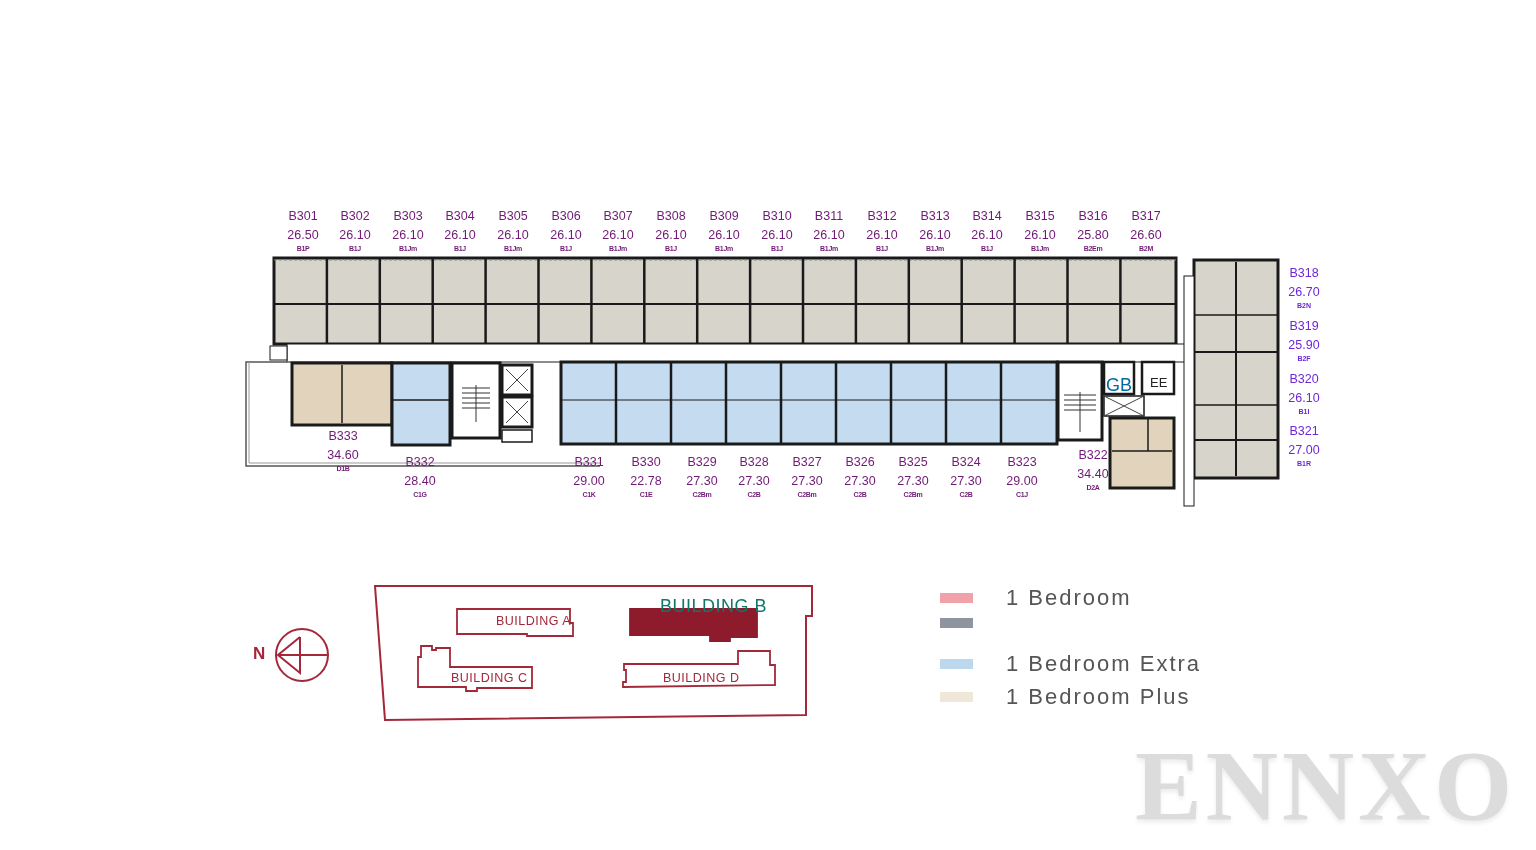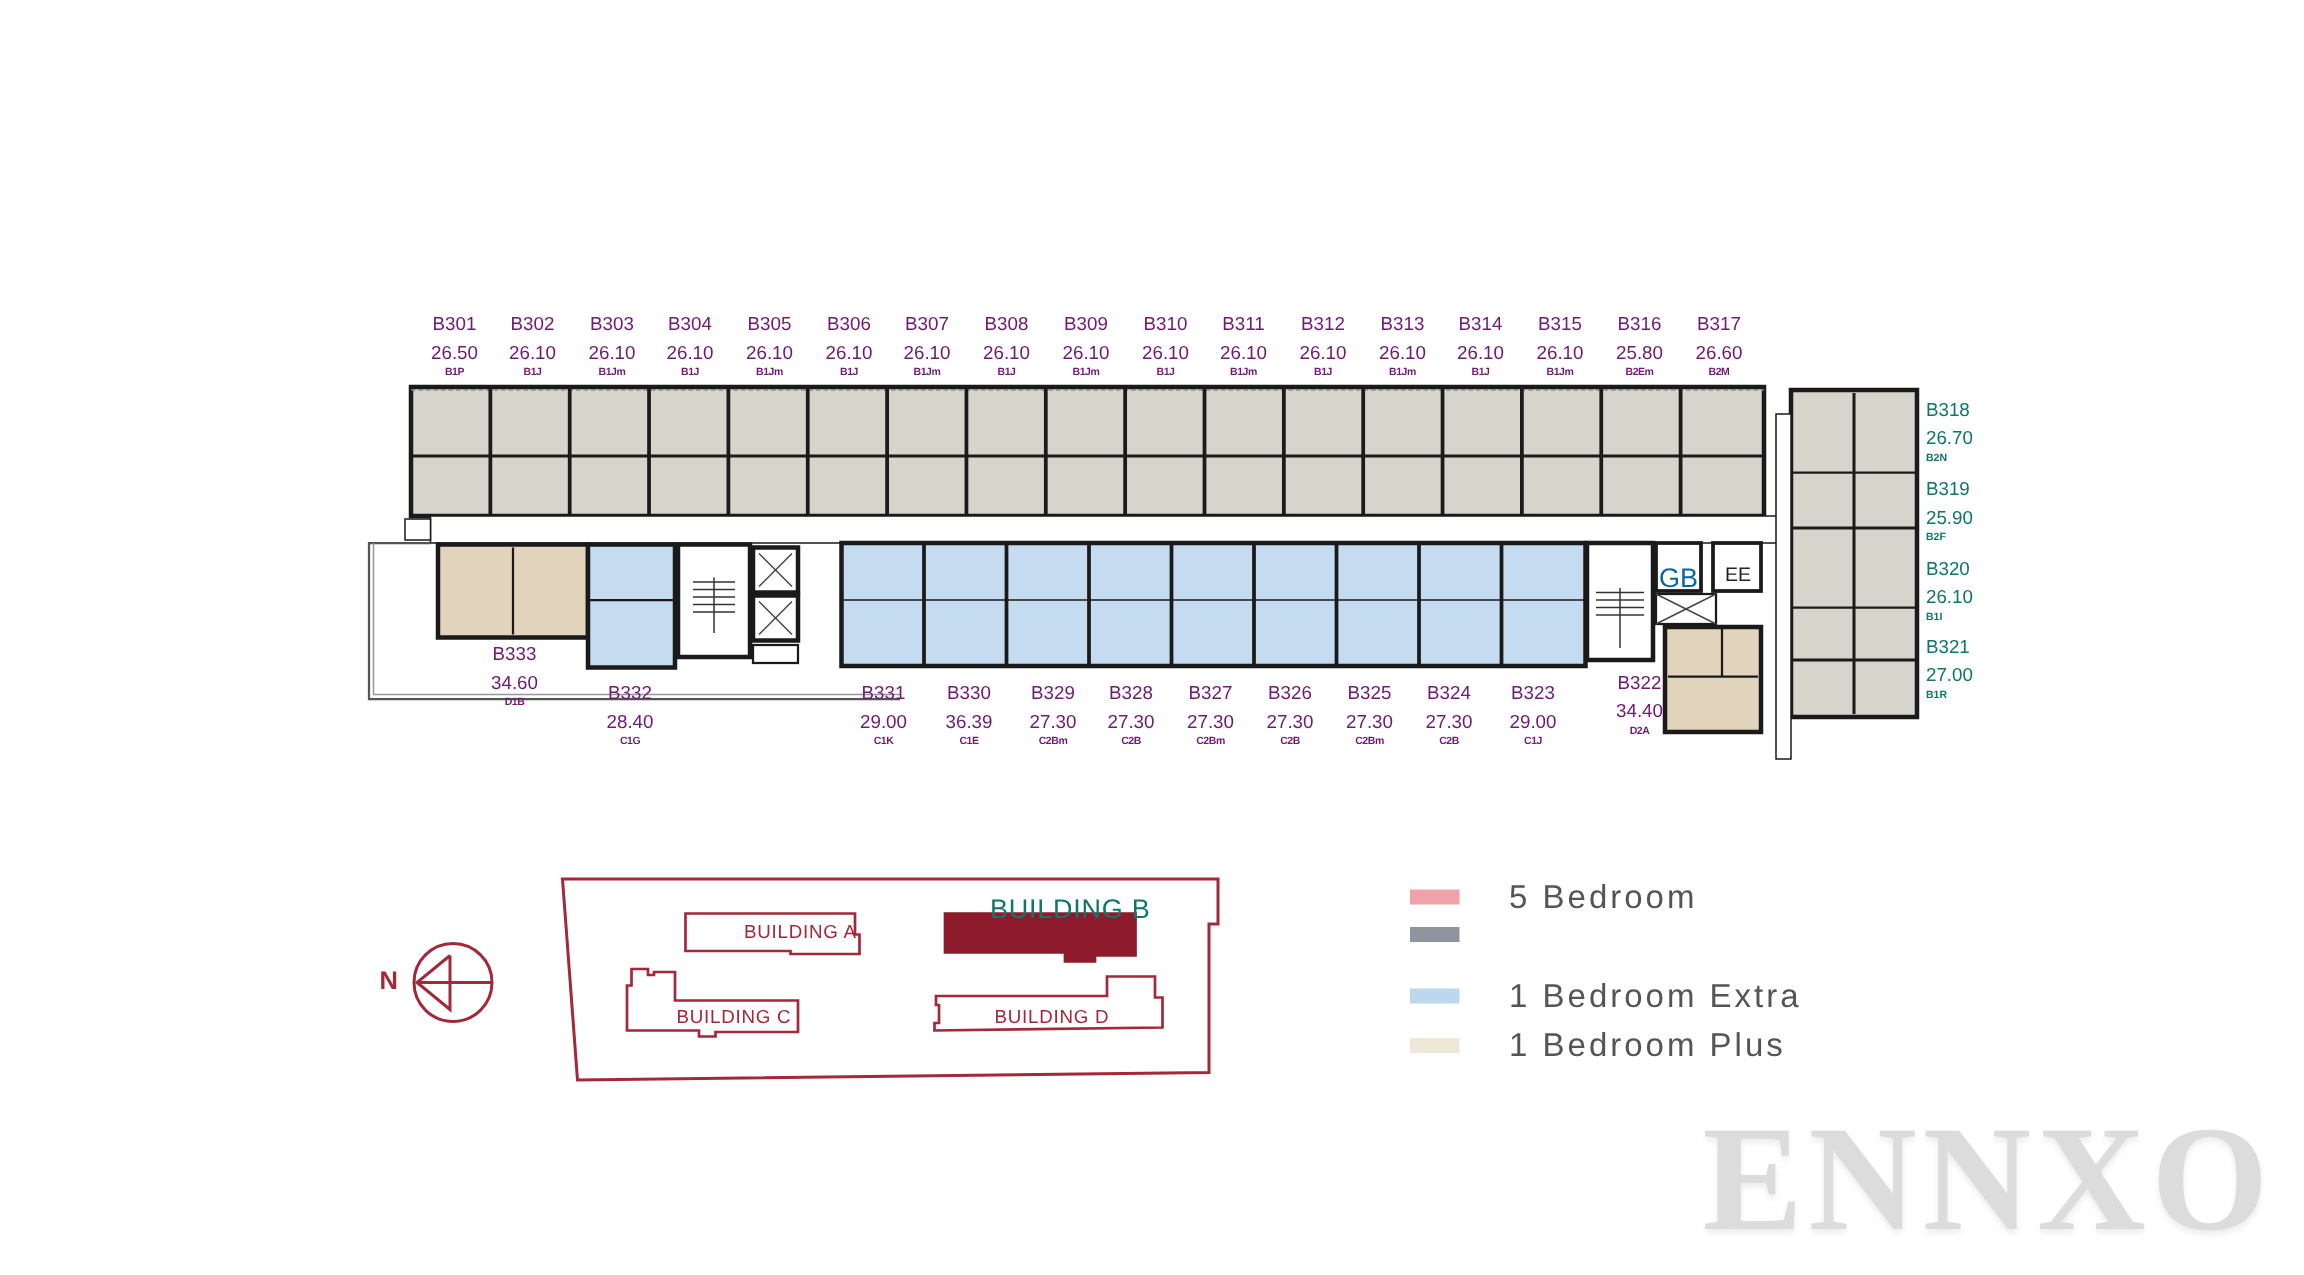--- a/index.html
+++ b/index.html
@@ -5,21 +5,21 @@
   html, body { margin: 0; padding: 0; }
   body {
     width: 1536px; height: 850px; background: #ffffff; position: relative; overflow: hidden;
     font-family: "Liberation Sans", sans-serif; color: #333;
   }
   .abs { position: absolute; }
   .unit-label { position: absolute; text-align: center; width: 52px; color: #701a75; line-height: 1; }
   .unit-label .code { font-size: 12.5px; display: block; height: 19px; }
   .unit-label .area { font-size: 12.5px; display: block; height: 16px; }
   .unit-label .type { font-size: 7px; font-weight: bold; display: block; letter-spacing: -0.3px; }
-  .side-label { position: absolute; text-align: left; width: 40px; color: #0f766e; line-height: 1; }
+  .side-label { position: absolute; text-align: center; width: 40px; color: #6d28d9; line-height: 1; }
   .side-label .code { font-size: 12.5px; display: block; height: 19px; }
   .side-label .area { font-size: 12.5px; display: block; height: 16px; }
   .side-label .type { font-size: 7px; font-weight: bold; display: block; }
   .legend-row { position: absolute; left: 940px; display: flex; align-items: center; }
   .legend-swatch { width: 33px; height: 10px; margin-right: 33px; }
   .legend-text { font-size: 22px; letter-spacing: 2px; color: #555; }
   .watermark { position: absolute; left: 1135px; top: 728px; font-size: 100px; font-weight: bold; color: #dcdcdc; letter-spacing: 4px; font-family: Liberation Serif, serif; text-shadow: 0 3px 4px rgba(0,0,0,0.08); }
 </style>
 </head>
 <body>
@@ -275,21 +275,21 @@
       <span class="area">27.30</span>
       <span class="type">C2B</span>
     </div>
   <div class="unit-label" style="left:676px;top:456px">
       <span class="code">B329</span>
       <span class="area">27.30</span>
       <span class="type">C2Bm</span>
     </div>
   <div class="unit-label" style="left:620px;top:456px">
       <span class="code">B330</span>
-      <span class="area">36.39</span>
+      <span class="area">22.78</span>
       <span class="type">C1E</span>
     </div>
   <div class="unit-label" style="left:563px;top:456px">
       <span class="code">B331</span>
       <span class="area">29.00</span>
       <span class="type">C1K</span>
     </div>
   <div class="unit-label" style="left:394px;top:456px">
       <span class="code">B332</span>
       <span class="area">28.40</span>
@@ -323,21 +323,21 @@
 </svg>
 <div class="abs" style="left:253px;top:644px;font-size:17px;font-weight:bold;color:#a3283a">N</div>
 <div class="abs" style="left:496px;top:614px;font-size:12.5px;color:#a3283a;letter-spacing:0.5px">BUILDING A</div>
 <div class="abs" style="left:660px;top:596px;font-size:18px;color:#0f766e;letter-spacing:0.5px">BUILDING B</div>
 <div class="abs" style="left:451px;top:671px;font-size:12.5px;color:#a3283a;letter-spacing:0.5px">BUILDING C</div>
 <div class="abs" style="left:663px;top:671px;font-size:12.5px;color:#a3283a;letter-spacing:0.5px">BUILDING D</div>
 
 <div>
   <div class="legend-row" style="top:585px">
     <span class="legend-swatch" style="background:#f1a1a8"></span>
-    <span class="legend-text">5 Bedroom</span>
+    <span class="legend-text">1 Bedroom</span>
   </div>
   <div class="legend-row" style="top:618px">
     <span class="legend-swatch" style="background:#8e959e"></span>
   </div>
   <div class="legend-row" style="top:651px">
     <span class="legend-swatch" style="background:#bcd8ef"></span>
     <span class="legend-text">1 Bedroom Extra</span>
   </div>
   <div class="legend-row" style="top:684px">
     <span class="legend-swatch" style="background:#efe8d8"></span>

